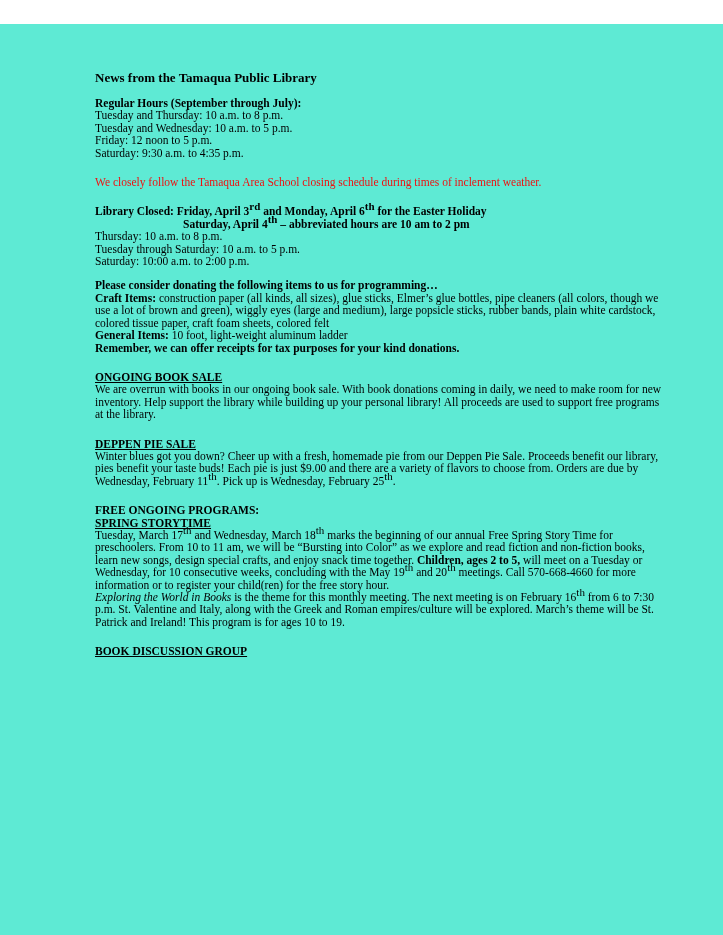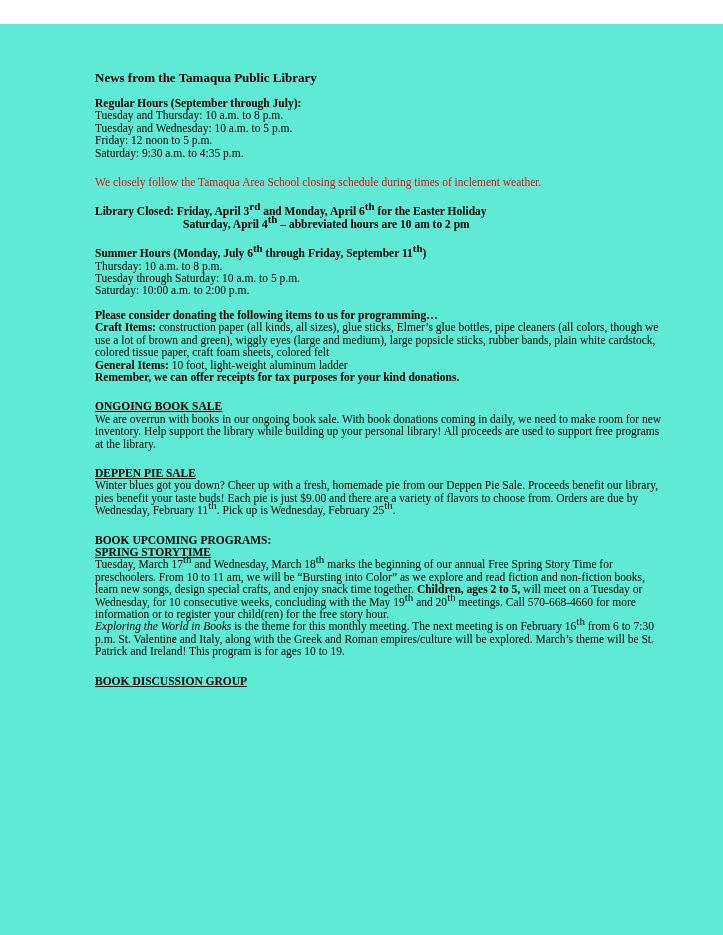--- a/index.html
+++ b/index.html
@@ -51,31 +51,30 @@
   <div class="doc-body" style="color: rgb(0, 0, 0);">
       <div class="title"><span class="b">News from the Tamaqua Public Library</span></div>
       <div class="line"><span class="b">Regular Hours (September through July):</span></div>
       <div class="line"><span>Tuesday and Thursday:  10 a.m. to 8 p.m.</span></div>
       <div class="line"><span>Tuesday and Wednesday:  10 a.m. to 5 p.m.</span></div>
       <div class="line"><span>Friday:  12 noon to 5 p.m.</span></div>
       <div class="line"><span>Saturday:  9:30 a.m. to 4:35 p.m.</span></div>
       <div class="line sec-lg"><span style="color: rgb(238, 17, 17);">We closely follow the Tamaqua Area School closing schedule during times of inclement weather.</span></div>
       <div class="line sec-lg"><span class="b">Library Closed:  Friday, April 3</span><span class="b sup">rd</span><span class="b"> and Monday, April 6</span><span class="b sup">th</span><span class="b"> for the Easter Holiday</span></div>
       <div class="line indent-closed"><span class="b">Saturday, April 4</span><span class="b sup">th</span><span class="b"> – abbreviated hours are 10 am to 2 pm</span></div>
-      <div class="line sec-lg"><span class="b">Summer Hours (Monday, July 6</span><span class="b sup">th</span><span class="b"> through Friday, September 11</span><span class="b sup">th</span><span class="b">)</span></div>
       <div class="line"><span>Thursday:  10 a.m. to 8 p.m.</span></div>
       <div class="line"><span>Tuesday through Saturday:  10 a.m. to 5 p.m.</span></div>
       <div class="line"><span> Saturday:  10:00 a.m. to 2:00 p.m.</span></div>
       <div class="line sec"><span class="b">Please consider donating the following items to us for programming…</span></div>
       <div class="para"><span class="b">Craft Items:</span><span>  construction paper (all kinds, all sizes), glue sticks, Elmer’s glue bottles, pipe cleaners (all colors, though we use a lot of brown and green), wiggly eyes (large and medium), large popsicle sticks, rubber bands, plain white cardstock, colored tissue paper, craft foam sheets, colored felt</span></div>
       <div class="line"><span class="b">General Items:</span><span>  10 foot, light-weight aluminum ladder</span></div>
       <div class="line"><span class="b">Remember, we can offer receipts for tax purposes for your kind donations.</span></div>
       <div class="line sec-lg"><span class="b u">ONGOING BOOK SALE</span></div>
       <div class="para"><span>We are overrun with books in our ongoing book sale. With book donations coming in daily, we need to make room for new inventory.  Help support the library while building up your personal library! All proceeds are used to support free programs at the library.</span></div>
       <div class="line sec-lg"><span class="b u">DEPPEN PIE SALE</span></div>
       <div class="para"><span>Winter blues got you down?  Cheer up with a fresh, homemade pie from our Deppen Pie Sale.  Proceeds benefit our library, pies benefit your taste buds!  Each pie is just $9.00 and there are a variety of flavors to choose from. Orders are due by Wednesday, February 11</span><span class="sup">th</span><span>.  Pick up is Wednesday, February 25</span><span class="sup">th</span><span>.</span></div>
-      <div class="line sec-lg"><span class="b">BOOK UPCOMING PROGRAMS:</span></div>
+      <div class="line sec-lg"><span class="b">FREE ONGOING PROGRAMS:</span></div>
       <div class="line"><span class="b u">SPRING STORYTIME</span></div>
       <div class="para"><span>Tuesday, March 17</span><span class="sup">th</span><span> and Wednesday, March 18</span><span class="sup">th</span><span> marks the beginning of our annual Free Spring Story Time for preschoolers. From 10 to 11 am, we will be “Bursting into Color” as we explore and read fiction and non-fiction books, learn new songs, design special crafts, and enjoy snack time together. </span><span class="b">Children, ages 2 to 5,</span><span> will meet on a Tuesday or Wednesday, for 10 consecutive weeks, concluding with the May 19</span><span class="sup">th</span><span> and 20</span><span class="sup">th</span><span> meetings. Call 570-668-4660 for more information or to register your child(ren) for the free story hour.</span></div>
       <div class="para"><span class="i">Exploring the World in Books</span><span> is the theme for this monthly meeting. The next meeting is on February 16</span><span class="sup">th</span><span> from 6 to 7:30 p.m. St. Valentine and Italy, along with the Greek and Roman empires/culture will be explored. March’s theme will be St. Patrick and Ireland! This program is for ages 10 to 19.</span></div>
       <div class="line sec-lg"><span class="b u">BOOK DISCUSSION GROUP</span></div>
     </div>
 </div>
 
 </body></html>

